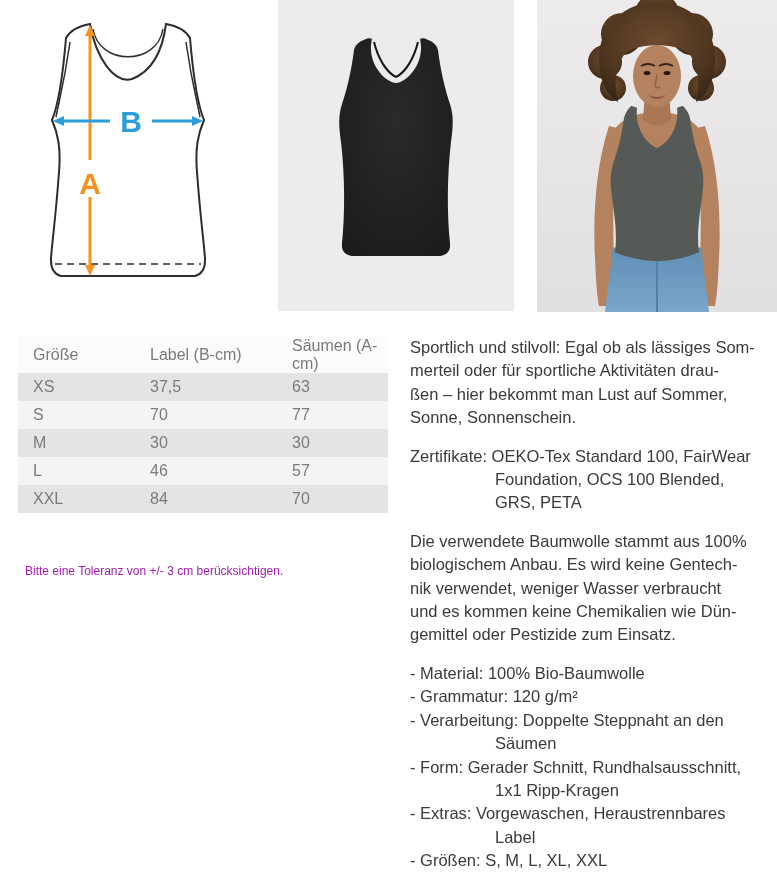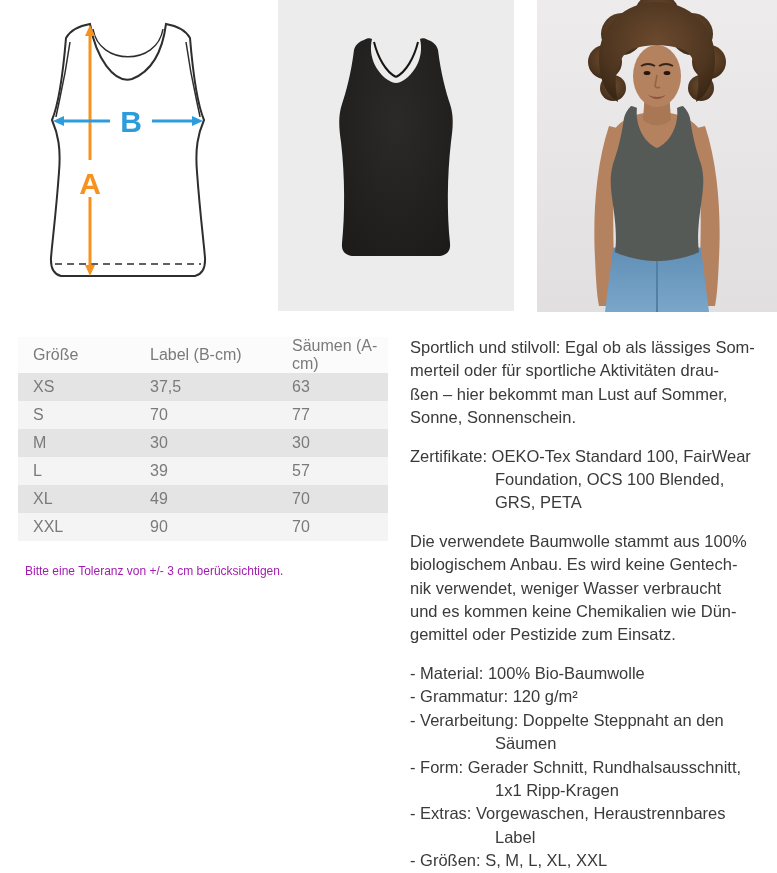--- a/index.html
+++ b/index.html
@@ -190,31 +190,26 @@
           <td>70</td>
           <td>77</td>
         </tr>
         <tr>
           <td>M</td>
           <td>30</td>
           <td>30</td>
         </tr>
         <tr>
           <td>L</td>
-          <td>39</td>
+          <td>46</td>
           <td>57</td>
         </tr>
         <tr>
-          <td>XL</td>
-          <td>49</td>
-          <td>70</td>
-        </tr>
-        <tr>
           <td>XXL</td>
-          <td>90</td>
+          <td>84</td>
           <td>70</td>
         </tr>
       </tbody>
   </table>
 </div>
 
 <div class="abs" id="tolerance-note">Bitte eine Toleranz von +/- 3 cm berücksichtigen.</div>
 
 <div class="abs" id="description">
   <div class="block">

